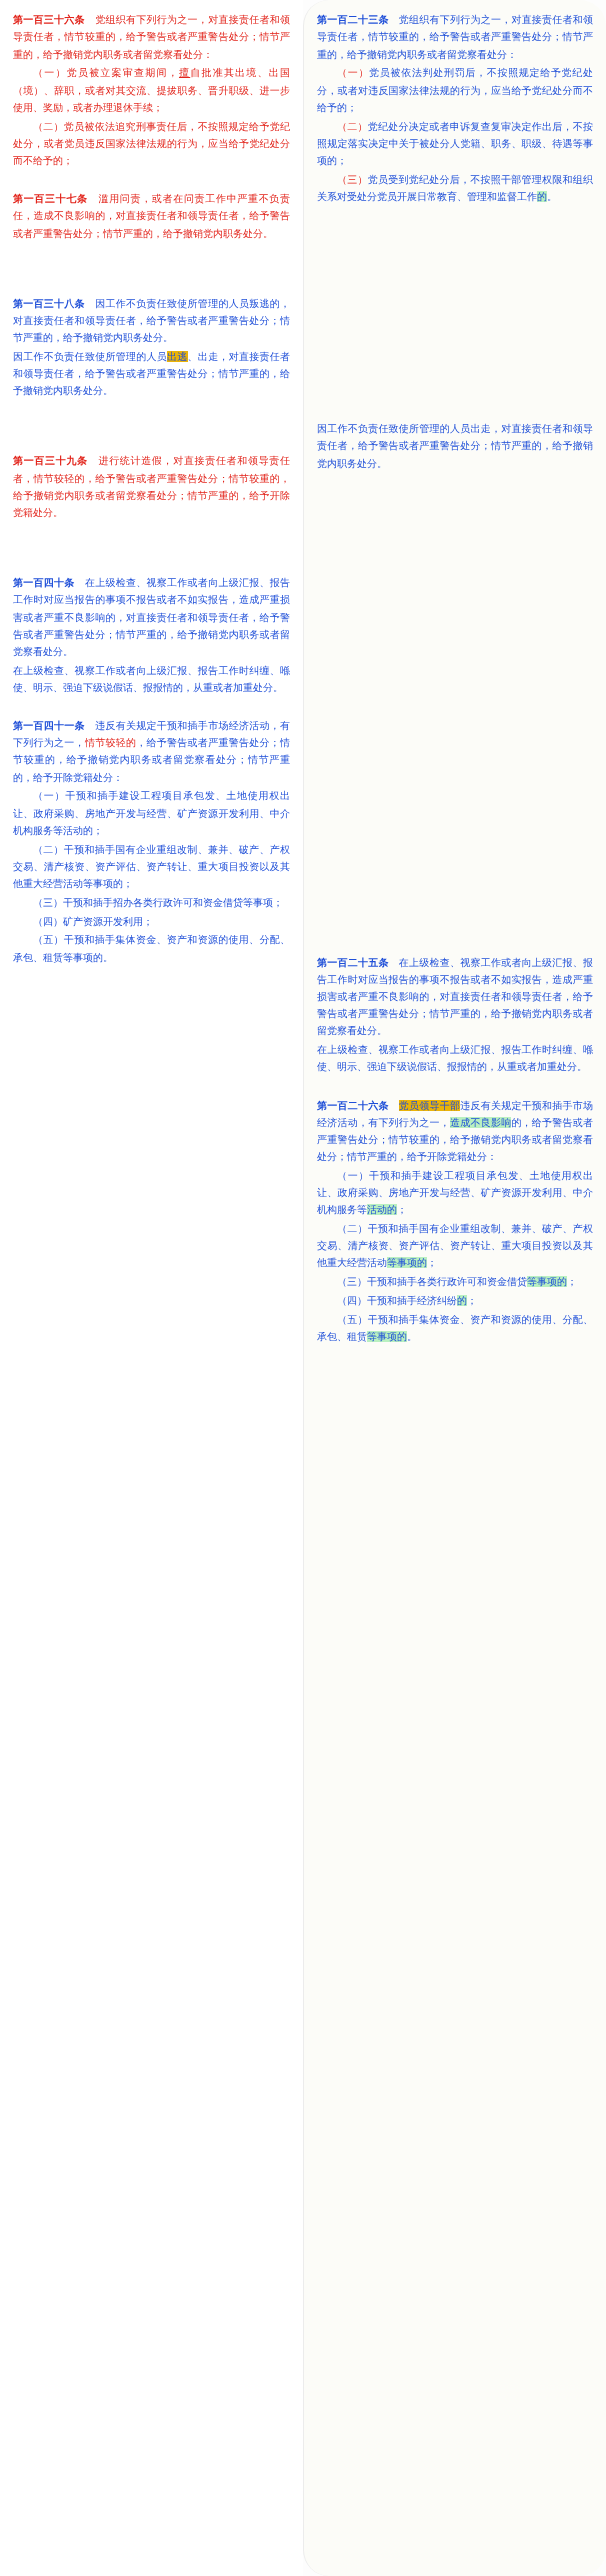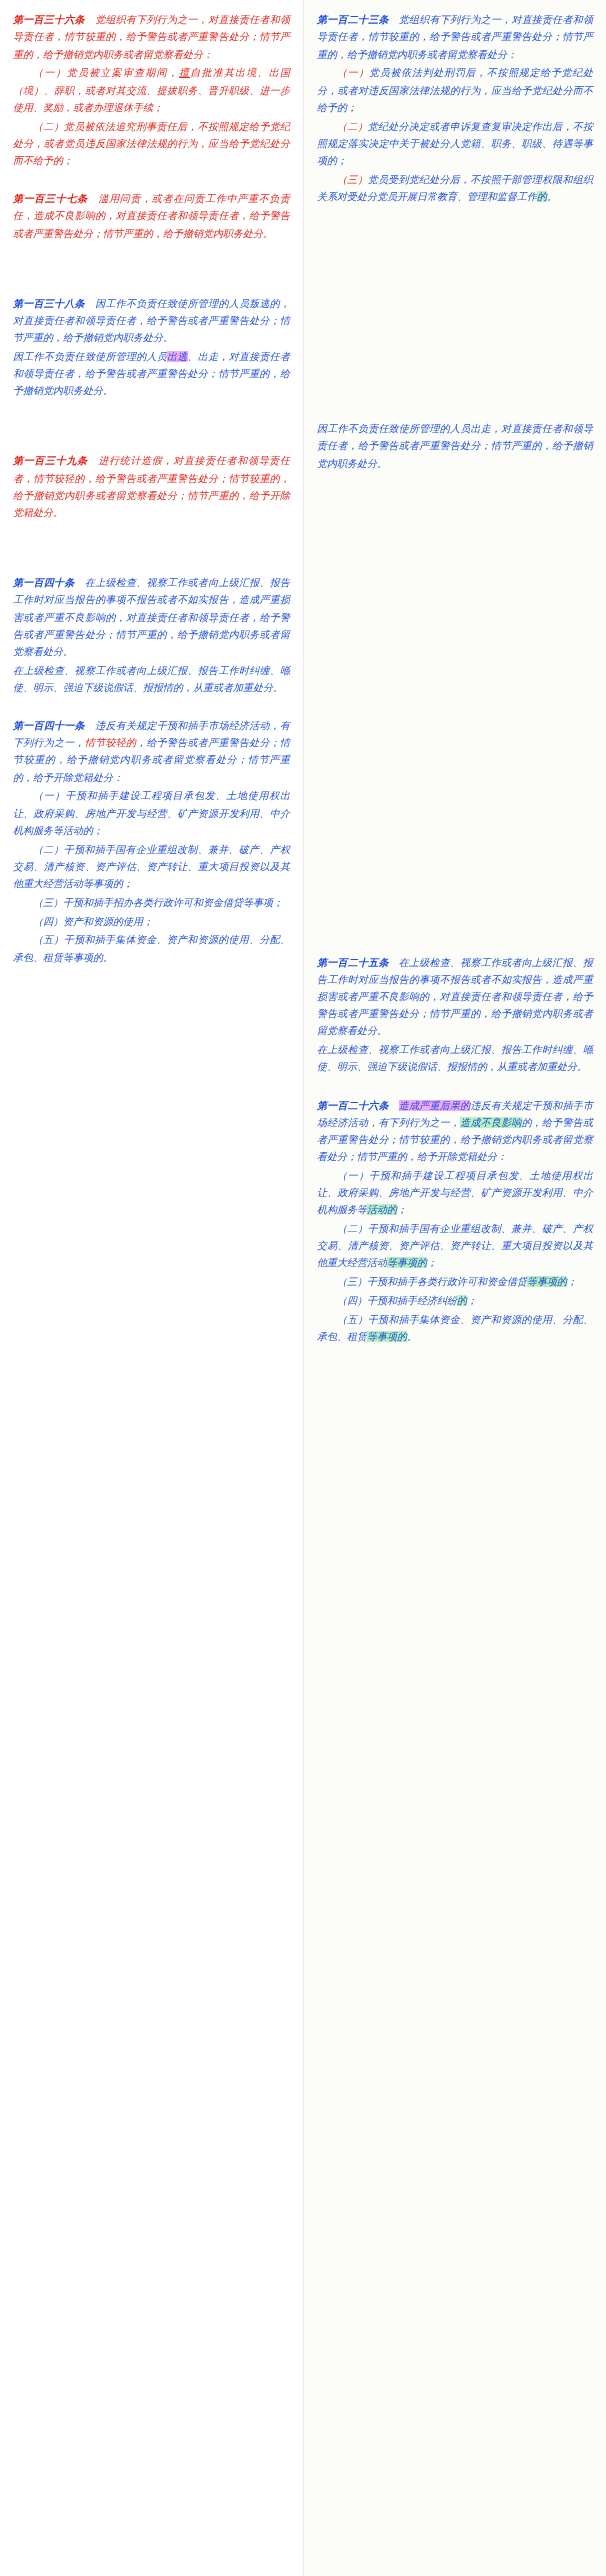--- a/index.html
+++ b/index.html
@@ -13,37 +13,37 @@
     min-height: 2576px;
     position: relative;
     display: flex;
     background: #fdfdfd;
   }
   .col {
     width: 303px;
     padding: 11.3px 13px 16px 13px;
   }
   .col-left { background: #ffffff; }
-  .col-right { background: #fcfcf8; border-left: 0.8px solid #ececec; }
+  .col-right { background: #fcfcf8; border-left: 0.8px solid #ececec; border-radius: 26px; }
 
   .art {
     margin-bottom: 21px;
     font-size: 10px;
     line-height: 1.72;
     text-align: justify;
   }
-  .art p { margin: 0 0 1.6px 0; font-style: italic; }
+  .art p { margin: 0 0 1.6px 0; }
   .indent { text-indent: 2em; }
 
   
   .c-red { color: #e2231a; }
   .c-blue { color: #1f4fd8; }
 
   .u { text-decoration: underline; }
-  .hl-y { background: #f0abfc; }
+  .hl-y { background: #eab308; }
   .hl-g { background: #b9f0c0; }
   .spacer-md { height: 32px; }
   .spacer-lg { height: 73px; }
   .spacer-xxl { height: 194px; }
 </style>
 </head>
 <body>
 
 <div class="page">
 
@@ -77,21 +77,21 @@
     <div class="art">
       <p class="c-blue"><b>第一百四十条</b>　<span>在上级检查、视察工作或者向上级汇报、报告工作时对应当报告的事项不报告或者不如实报告，造成严重损害或者严重不良影响的，对直接责任者和领导责任者，给予警告或者严重警告处分；情节严重的，给予撤销党内职务或者留党察看处分。</span></p>
       <p class="c-blue">在上级检查、视察工作或者向上级汇报、报告工作时纠缠、喺使、明示、强迫下级说假话、报报情的，从重或者加重处分。</p>
     </div>
 
     <div class="art">
       <p class="c-blue"><b>第一百四十一条</b>　<span>违反有关规定干预和插手市场经济活动，有下列行为之一，<span class="c-red">情节较轻的</span>，给予警告或者严重警告处分；情节较重的，给予撤销党内职务或者留党察看处分；情节严重的，给予开除党籍处分：</span></p>
       <p class="c-blue indent">（一）干预和插手建设工程项目承包发、土地使用权出让、政府采购、房地产开发与经营、矿产资源开发利用、中介机构服务等活动的；</p>
       <p class="c-blue indent">（二）干预和插手国有企业重组改制、兼并、破产、产权交易、清产核资、资产评估、资产转让、重大项目投资以及其他重大经营活动等事项的；</p>
       <p class="c-blue indent">（三）干预和插手招办各类行政许可和资金借贷等事项；</p>
-      <p class="c-blue indent">（四）资产和资源的使用；</p>
+      <p class="c-blue indent">（四）矿产资源开发利用；</p>
       <p class="c-blue indent">（五）干预和插手集体资金、资产和资源的使用、分配、承包、租赁等事项的。</p>
     </div>
 
   </div>
 
   <div class="col col-right">
 
     <div class="art">
       <p class="c-blue"><b>第一百二十三条</b>　<span>党组织有下列行为之一，对直接责任者和领导责任者，情节较重的，给予警告或者严重警告处分；情节严重的，给予撤销党内职务或者留党察看处分：</span></p>
       <p class="c-blue indent"><span class="c-red">（一）</span>党员被依法判处刑罚后，不按照规定给予党纪处分，或者对违反国家法律法规的行为，应当给予党纪处分而不给予的；</p>
@@ -108,21 +108,21 @@
     <div class="spacer-xxl"></div>
     <div class="spacer-xxl"></div>
     <div class="spacer-lg"></div>
 
     <div class="art">
       <p class="c-blue"><b>第一百二十五条</b>　<span>在上级检查、视察工作或者向上级汇报、报告工作时对应当报告的事项不报告或者不如实报告，造成严重损害或者严重不良影响的，对直接责任者和领导责任者，给予警告或者严重警告处分；情节严重的，给予撤销党内职务或者留党察看处分。</span></p>
       <p class="c-blue">在上级检查、视察工作或者向上级汇报、报告工作时纠缠、喺使、明示、强迫下级说假话、报报情的，从重或者加重处分。</p>
     </div>
 
     <div class="art">
-      <p class="c-blue"><b>第一百二十六条</b>　<span><span class="hl-y">造成严重后果的</span>违反有关规定干预和插手市场经济活动，有下列行为之一，<span class="hl-g">造成不良影响</span>的，给予警告或者严重警告处分；情节较重的，给予撤销党内职务或者留党察看处分；情节严重的，给予开除党籍处分：</span></p>
+      <p class="c-blue"><b>第一百二十六条</b>　<span><span class="hl-y">党员领导干部</span>违反有关规定干预和插手市场经济活动，有下列行为之一，<span class="hl-g">造成不良影响</span>的，给予警告或者严重警告处分；情节较重的，给予撤销党内职务或者留党察看处分；情节严重的，给予开除党籍处分：</span></p>
       <p class="c-blue indent">（一）干预和插手建设工程项目承包发、土地使用权出让、政府采购、房地产开发与经营、矿产资源开发利用、中介机构服务等<span class="hl-g">活动的</span>；</p>
       <p class="c-blue indent">（二）干预和插手国有企业重组改制、兼并、破产、产权交易、清产核资、资产评估、资产转让、重大项目投资以及其他重大经营活动<span class="hl-g">等事项的</span>；</p>
       <p class="c-blue indent">（三）干预和插手各类行政许可和资金借贷<span class="hl-g">等事项的</span>；</p>
       <p class="c-blue indent">（四）干预和插手经济纠纷<span class="hl-g">的</span>；</p>
       <p class="c-blue indent">（五）干预和插手集体资金、资产和资源的使用、分配、承包、租赁<span class="hl-g">等事项的</span>。</p>
     </div>
 
   </div>
 </div>
 

